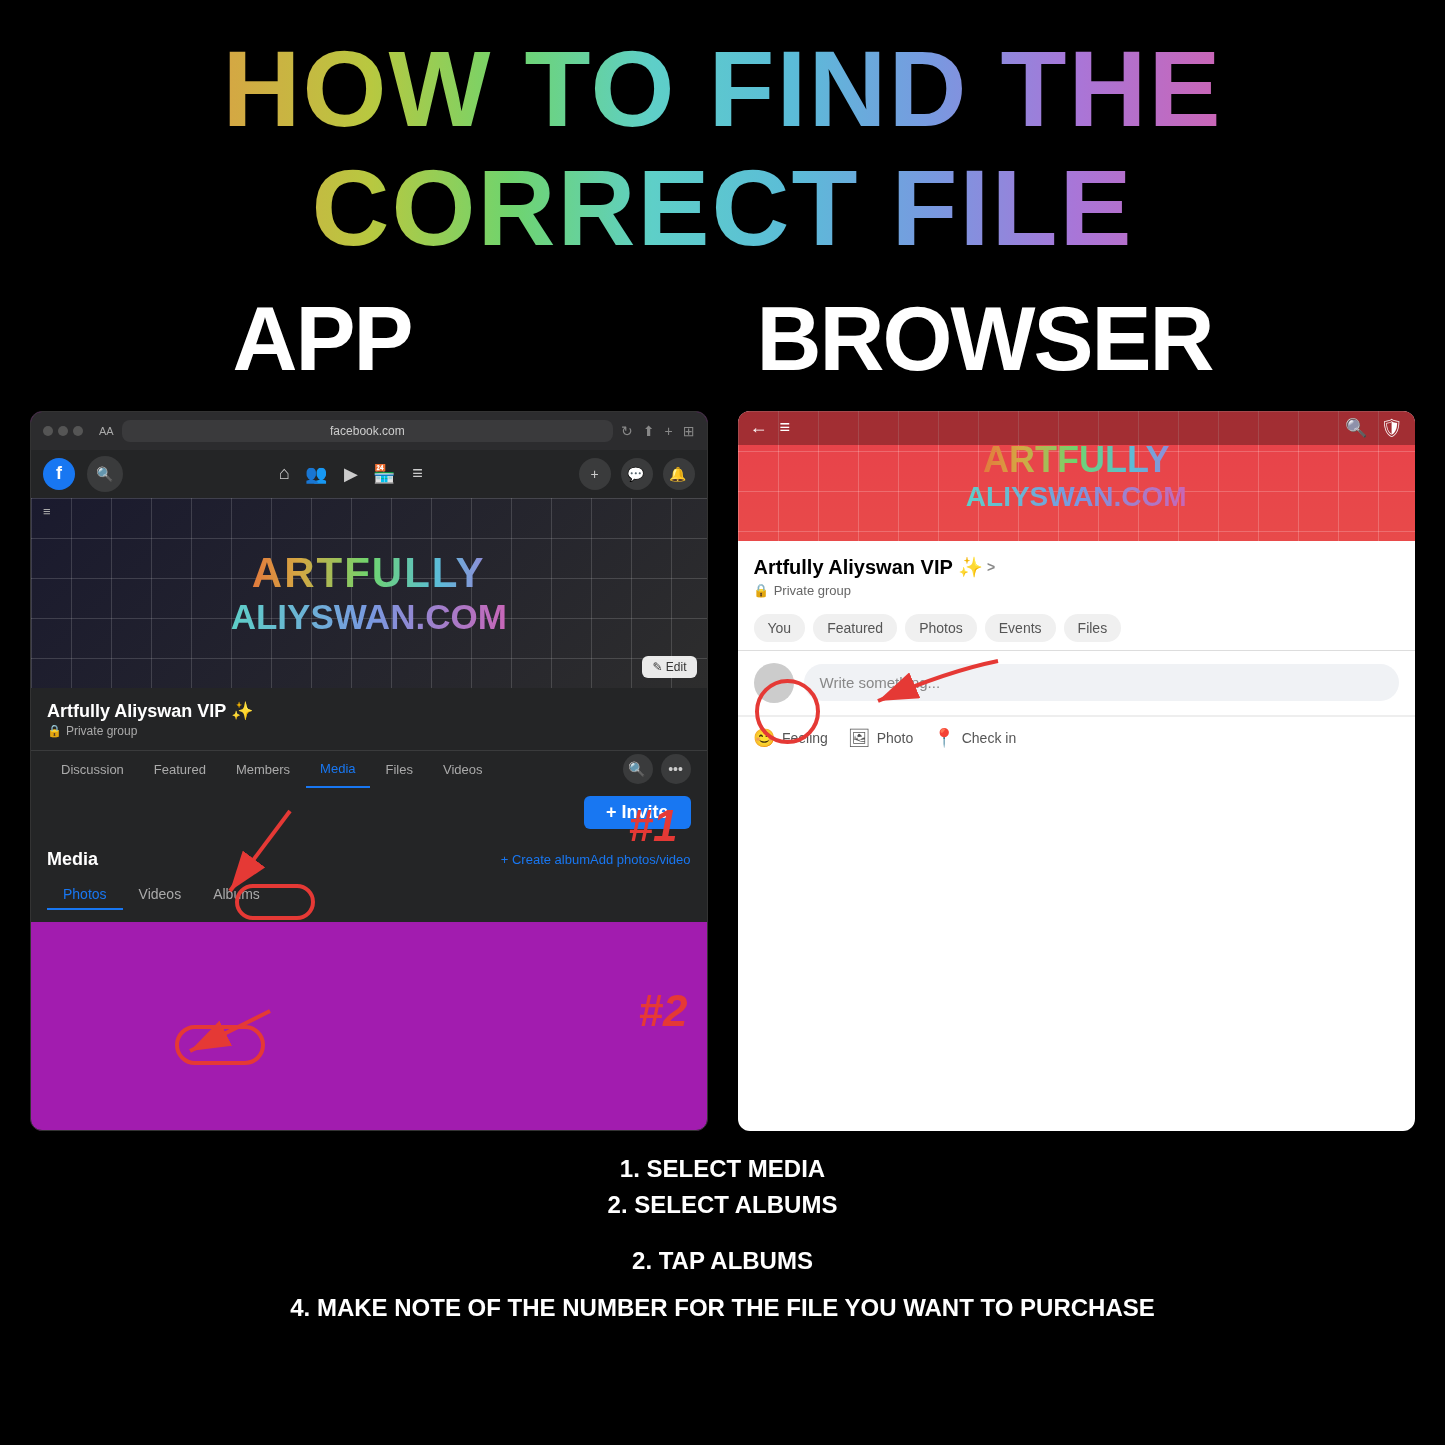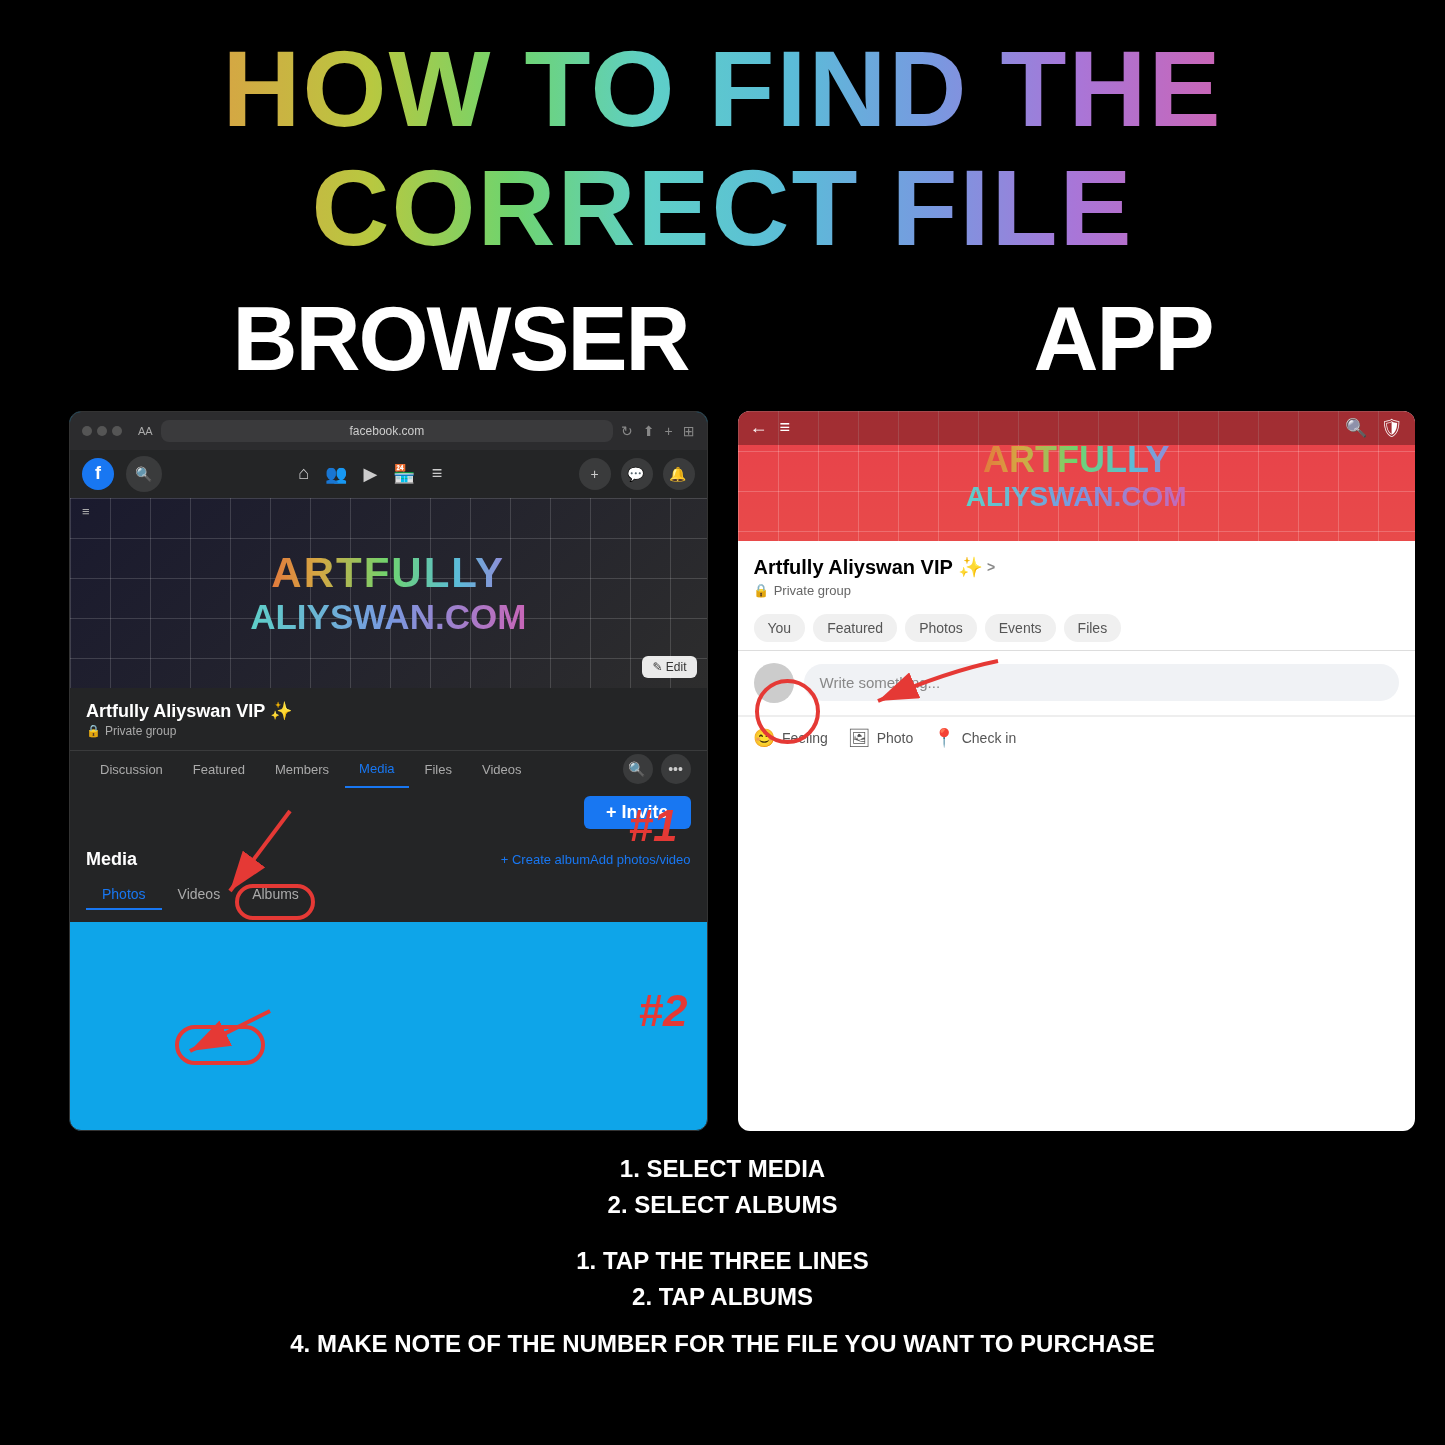--- a/index.html
+++ b/index.html
@@ -52,27 +52,26 @@
       height: 720px;
     }
 
     .column {
       flex: 1;
       position: relative;
     }
 
     
     .browser-mockup {
-      background: #0ea5e9;
+      background: #a21caf;
       border-radius: 12px;
       overflow: hidden;
       height: 100%;
       position: relative;
       border: 1px solid #333;
-      margin-left: 39px;
     }
 
     .browser-toolbar {
       background: #2c2c2e;
       padding: 8px 12px;
       display: flex;
       align-items: center;
       gap: 8px;
     }
 
@@ -602,22 +601,22 @@
     }
   </style>
 </head>
 <body>
 
 <div class="main-title">
   <span class="main-title-text">HOW TO FIND THE CORRECT FILE</span>
 </div>
 
 <div class="section-headings">
+  <span class="section-heading">APP</span>
   <span class="section-heading">BROWSER</span>
-  <span class="section-heading">APP</span>
 </div>
 
 <div class="columns">
 
   <div class="column">
     <div class="browser-mockup">
 
       <div class="browser-toolbar">
         <div class="browser-dots">
           <div class="browser-dot"></div>
@@ -804,20 +803,19 @@
   </div>
 
 </div>
 
 <div class="bottom-instructions">
   <div class="instruction-column">
     <div class="instruction-text">1. SELECT MEDIA</div>
     <div class="instruction-text">2. SELECT ALBUMS</div>
   </div>
   <div class="instruction-column">
-    <div class="instruction-text">1. TAP THE THREE LINES</div>
     <div class="instruction-text">2. TAP ALBUMS</div>
   </div>
 </div>
 
 <div class="full-width-instruction">
   <div class="full-instruction-text">4. MAKE NOTE OF THE NUMBER FOR THE FILE YOU WANT TO PURCHASE</div>
 </div>
 
 </body></html>

